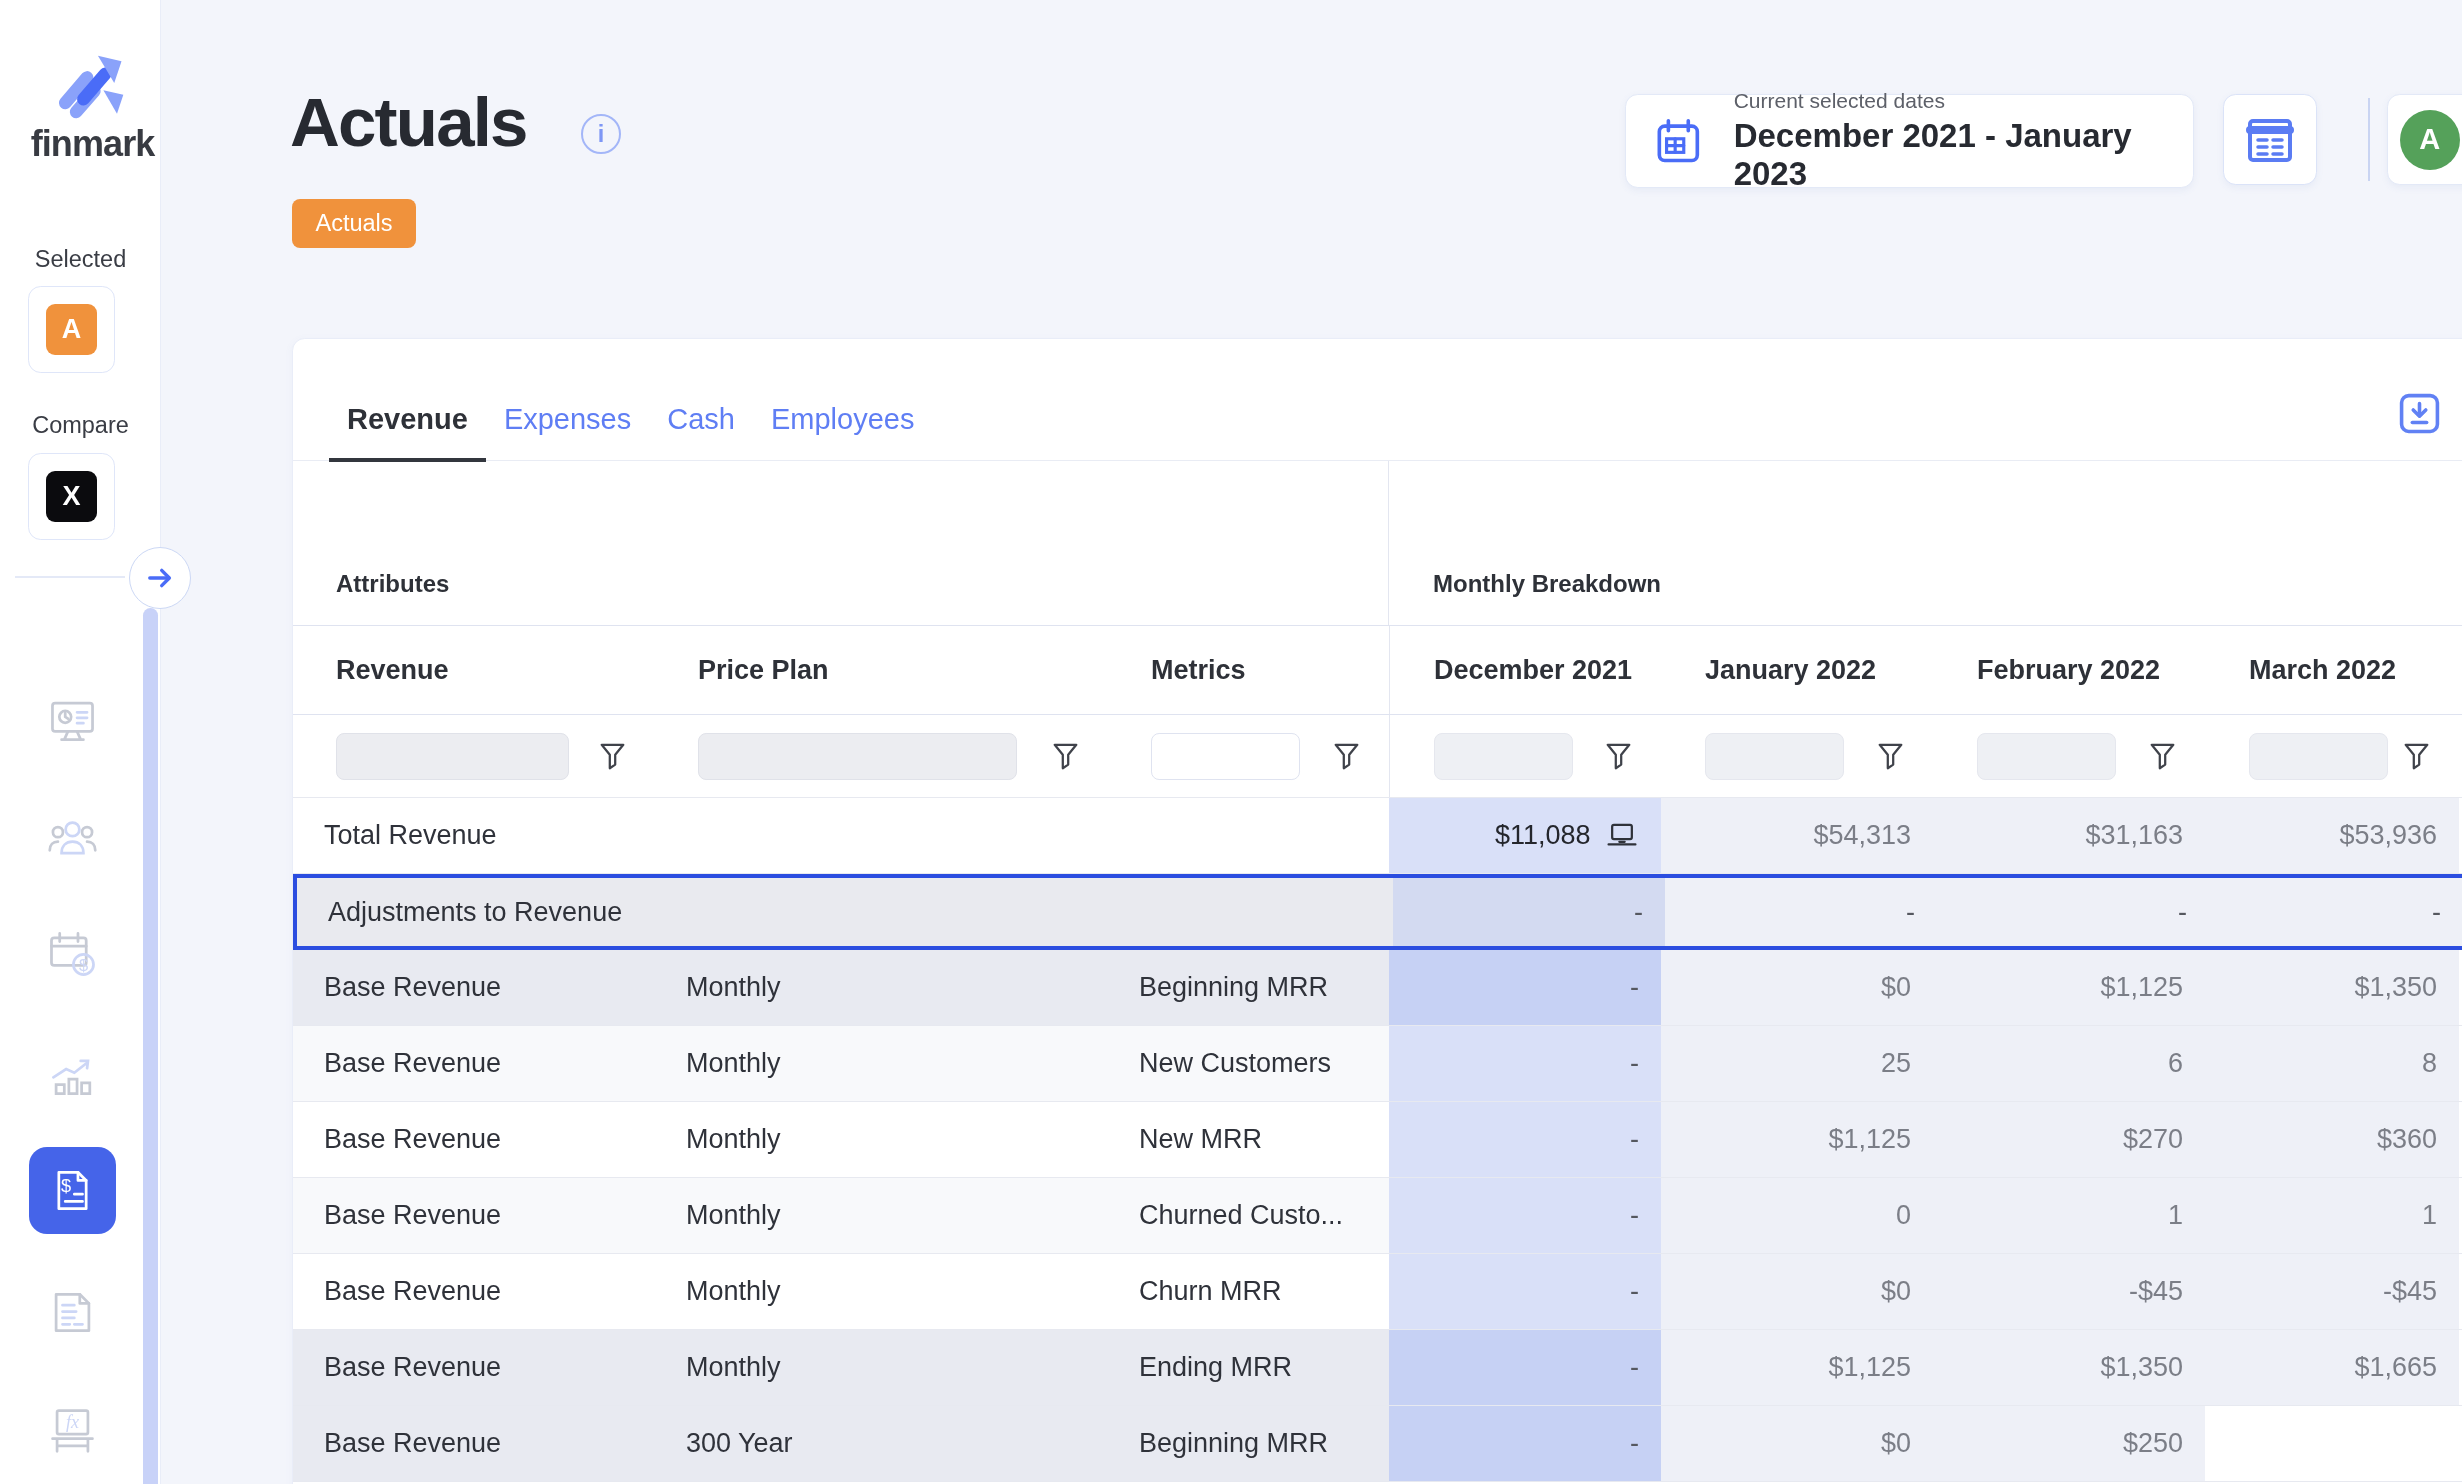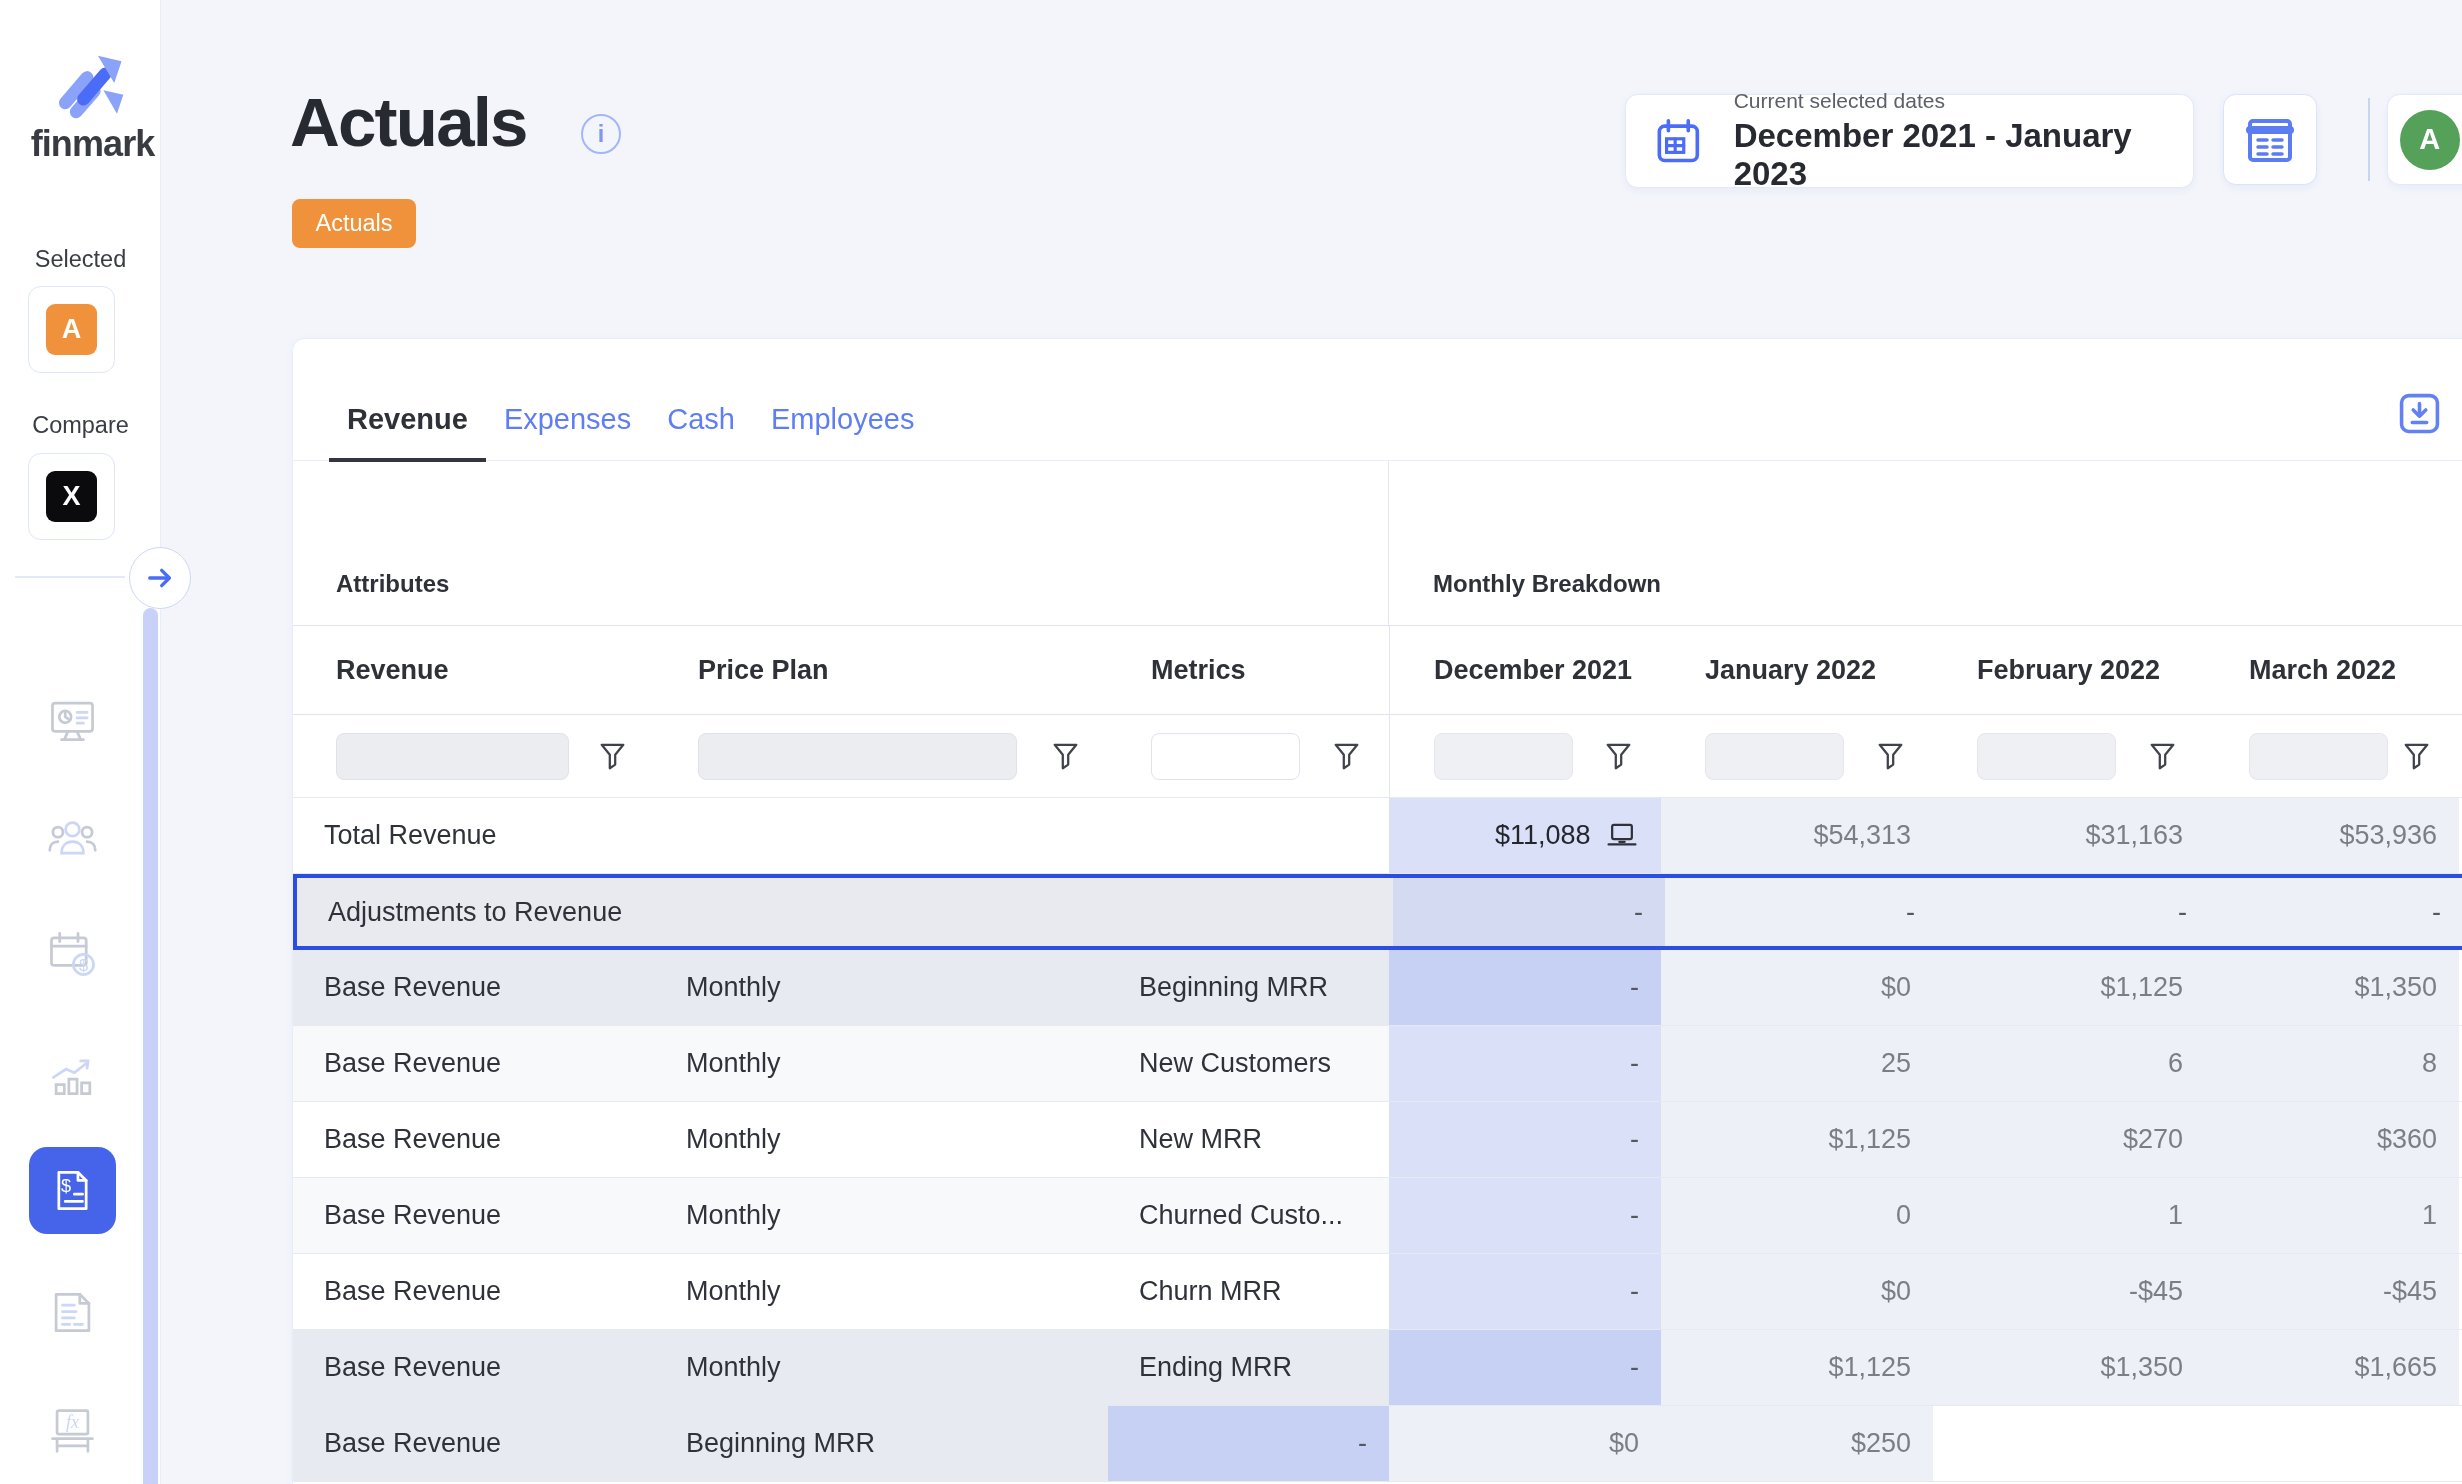--- a/index.html
+++ b/index.html
@@ -444,20 +444,21 @@
           </div>
     <div class="cell val">
             <span class="cellv">$1,350</span>
           </div>
     <div class="cell val">
             <span class="cellv">$1,665</span>
           </div>
   </div>
         <div class="grid7 trow r-gray">
     <div class="cell attr">Base Revenue</div>
+    <div class="cell attr">300 Year</div>
     <div class="cell attr">Beginning MRR</div>
     <div class="cell val dec">
       <span class="cellv dashv">-</span>
 
     </div>
     <div class="cell val">
             <span class="cellv">$0</span>
           </div>
     <div class="cell val">
             <span class="cellv">$250</span>

